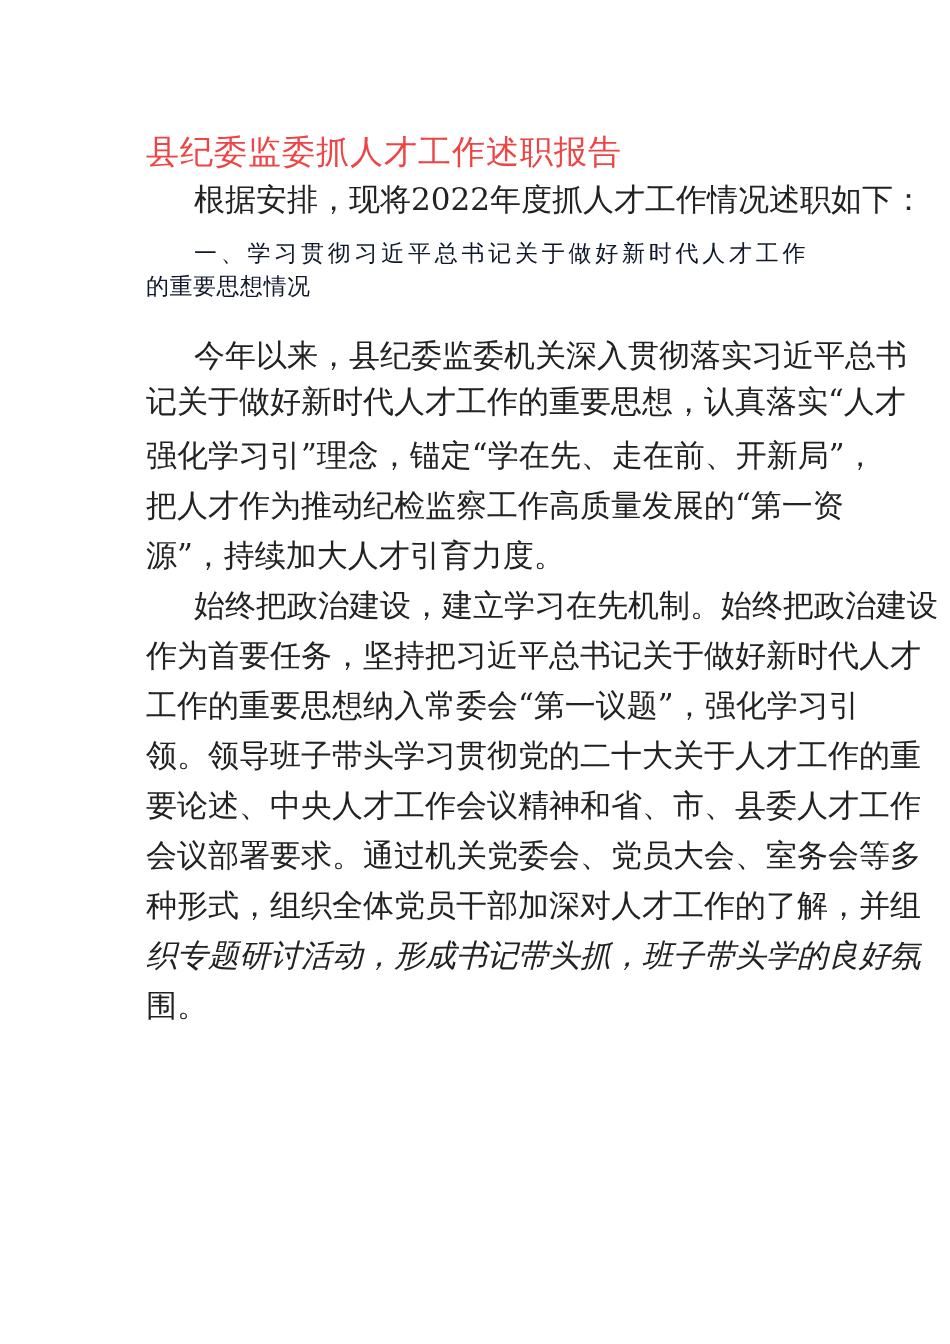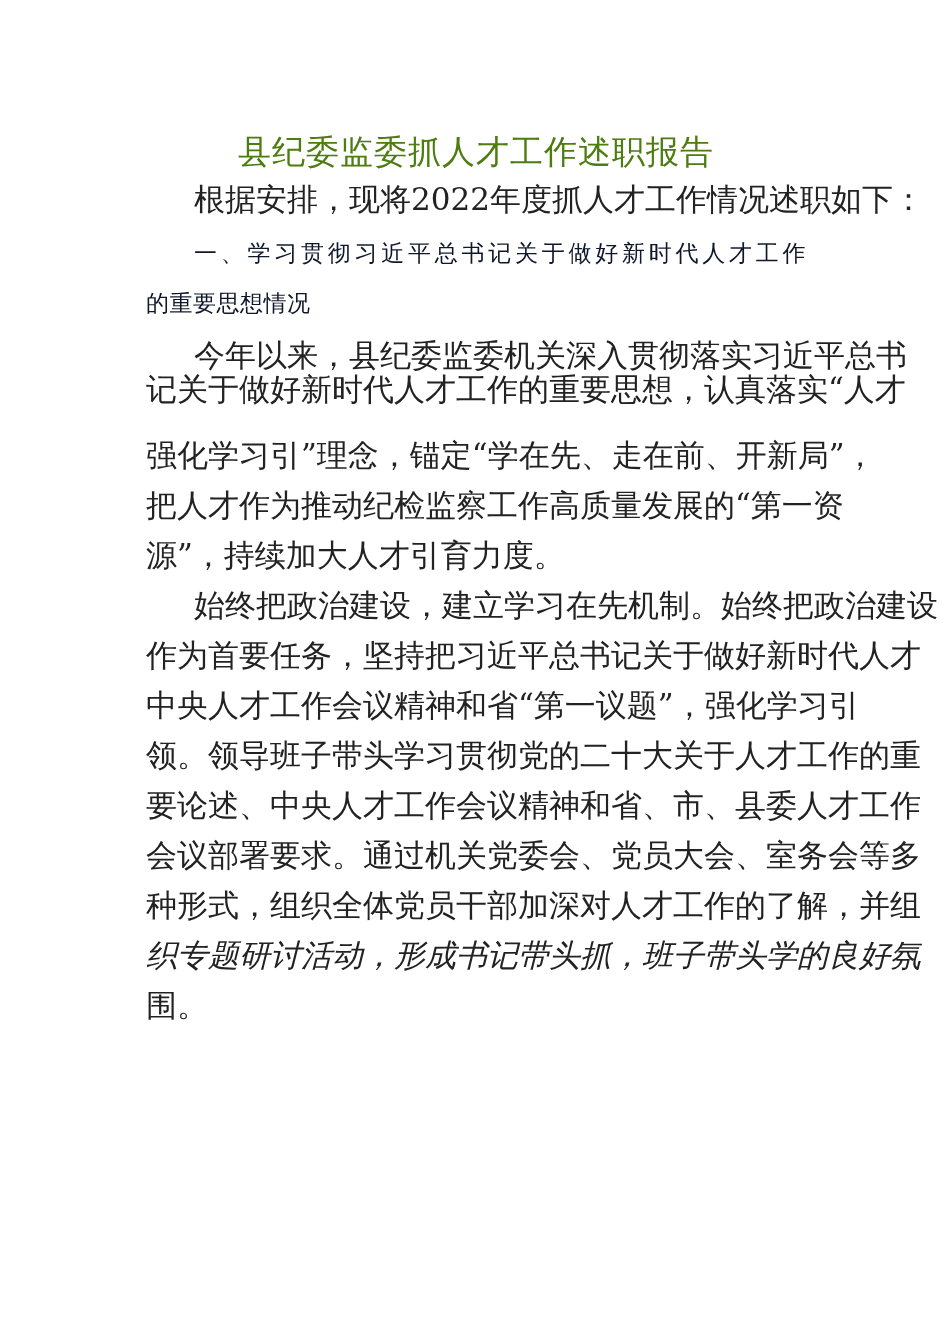--- a/index.html
+++ b/index.html
@@ -18,26 +18,26 @@
       position: absolute;
       left: 146px;
       top: 0;
       width: 660px;
     }
     .title {
       position: absolute;
       left: 0;
       top: 128px;
       width: 660px;
-      text-align: center;
+      text-align: left;
       font-family: "DejaVu Sans", "Liberation Sans", sans-serif;
       font-size: 33px;
       line-height: 48px;
       letter-spacing: 1px;
-      color: #4d7c0f;
+      color: #ef4444;
       white-space: nowrap;
     }
     .line {
       position: absolute;
       left: 0;
       width: 660px;
       height: 50px;
       line-height: 50px;
       font-family: "DejaVu Serif", "Liberation Serif", serif;
       font-size: 31px;
@@ -63,31 +63,31 @@
 </head>
 <body>
 
 <div class="page">
 
   <div class="title">县纪委监委抓人才工作述职报告</div>
 
   <div class="line indent last" style="top:174px;">根据安排，现将2022年度抓人才工作情况述职如下：</div>
 
   <div class="line indent heading" style="top:228px;">一、学习贯彻习近平总书记关于做好新时代人才工作</div>
-  <div class="line heading last" style="top:278px;">的重要思想情况</div>
+  <div class="line heading last" style="top:262px;font-family:Liberation Serif, serif;">的重要思想情况</div>
 
   <div class="line indent" style="top:330px;">今年以来，县纪委监委机关深入贯彻落实习近平总书</div>
-  <div class="line" style="top:364px;">记关于做好新时代人才工作的重要思想，认真落实“人才</div>
+  <div class="line" style="top:376px;">记关于做好新时代人才工作的重要思想，认真落实“人才</div>
   <div class="line" style="top:430px;">强化学习引”理念，锚定“学在先、走在前、开新局”，</div>
   <div class="line" style="top:480px;">把人才作为推动纪检监察工作高质量发展的“第一资</div>
   <div class="line last" style="top:530px;">源”，持续加大人才引育力度。</div>
 
   <div class="line indent" style="top:580px;">始终把政治建设，建立学习在先机制。始终把政治建设</div>
   <div class="line" style="top:630px;">作为首要任务，坚持把习近平总书记关于做好新时代人才</div>
-  <div class="line" style="top:680px;">中央人才工作会议精神和省“第一议题”，强化学习引</div>
+  <div class="line" style="top:680px;">工作的重要思想纳入常委会“第一议题”，强化学习引</div>
   <div class="line" style="top:730px;">领。领导班子带头学习贯彻党的二十大关于人才工作的重</div>
   <div class="line" style="top:780px;">要论述、中央人才工作会议精神和省、市、县委人才工作</div>
   <div class="line" style="top:830px;">会议部署要求。通过机关党委会、党员大会、室务会等多</div>
   <div class="line" style="top:880px;">种形式，组织全体党员干部加深对人才工作的了解，并组</div>
   <div class="line" style="top:930px;font-style:italic;">织专题研讨活动，形成书记带头抓，班子带头学的良好氛</div>
   <div class="line last" style="top:980px;">围。</div>
 
 </div>
 
 </body></html>

